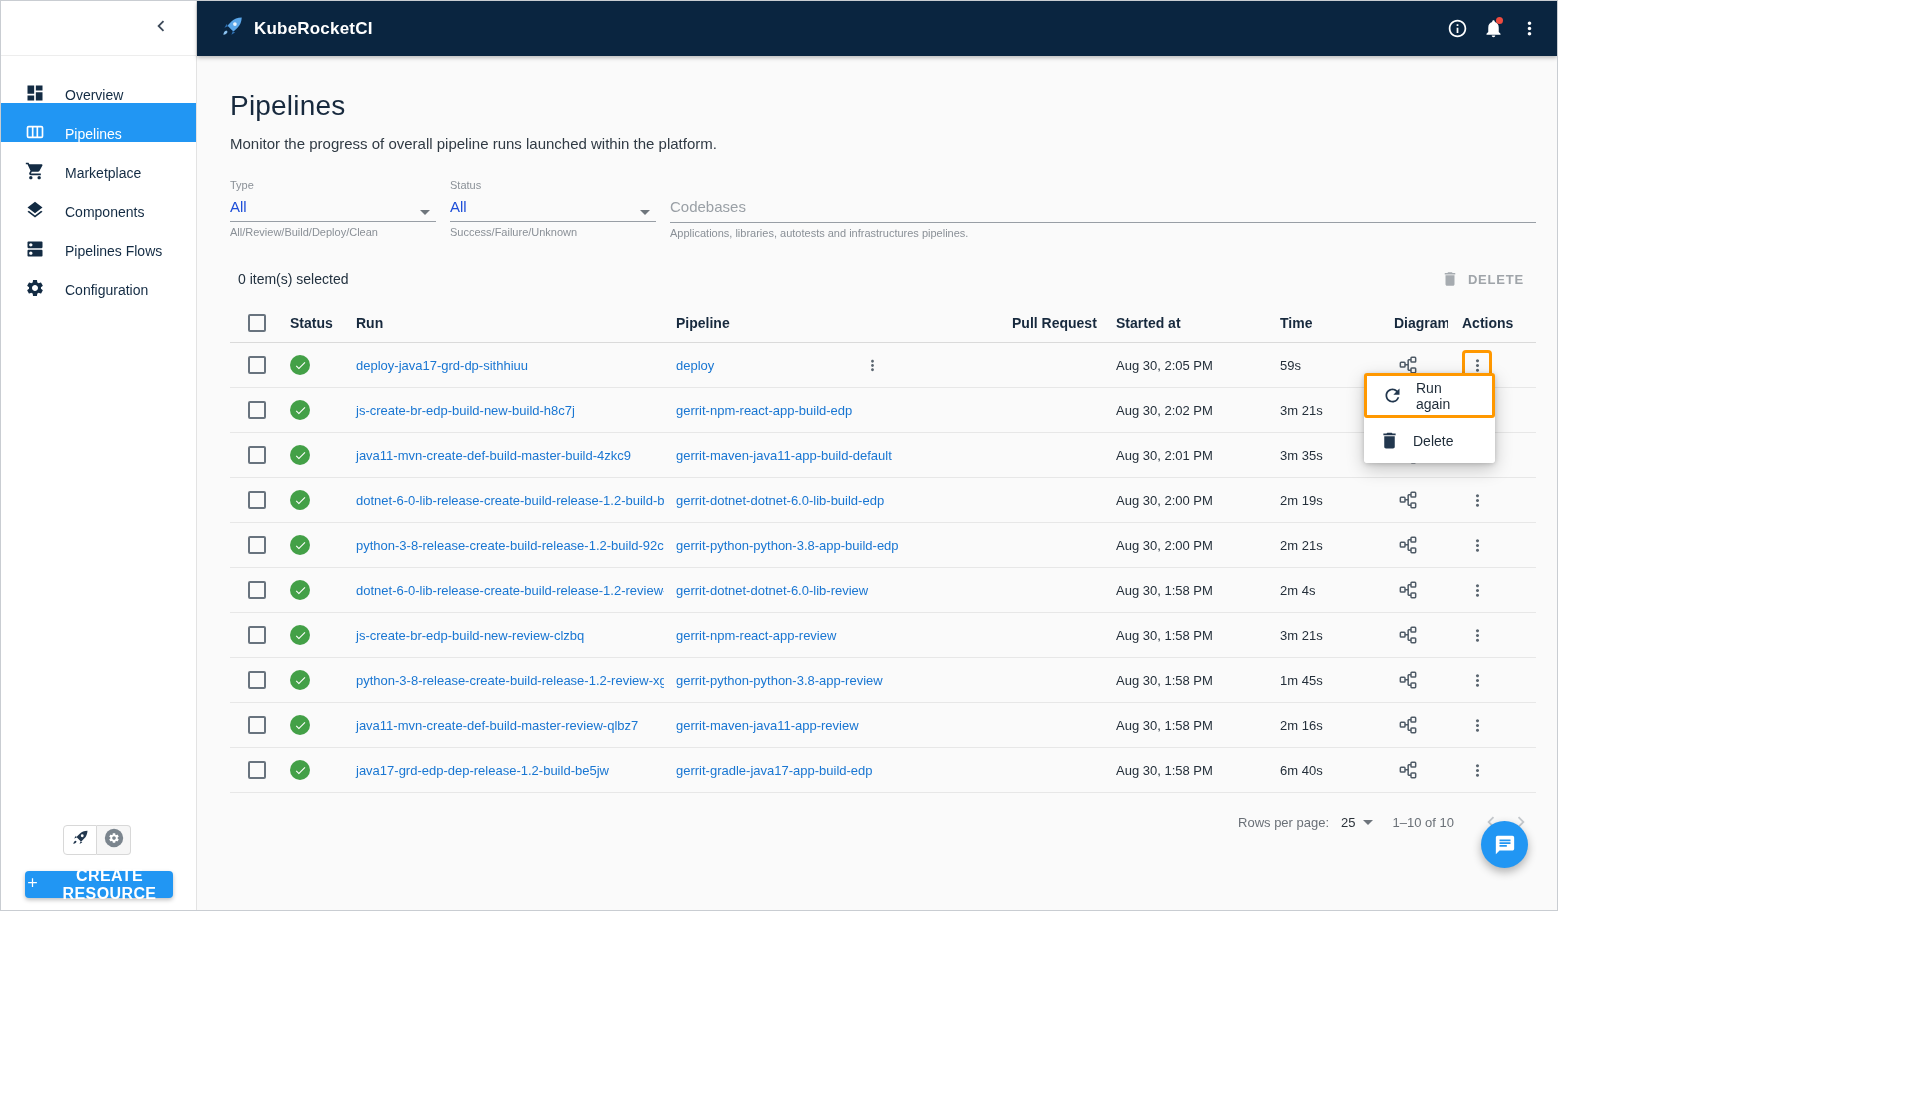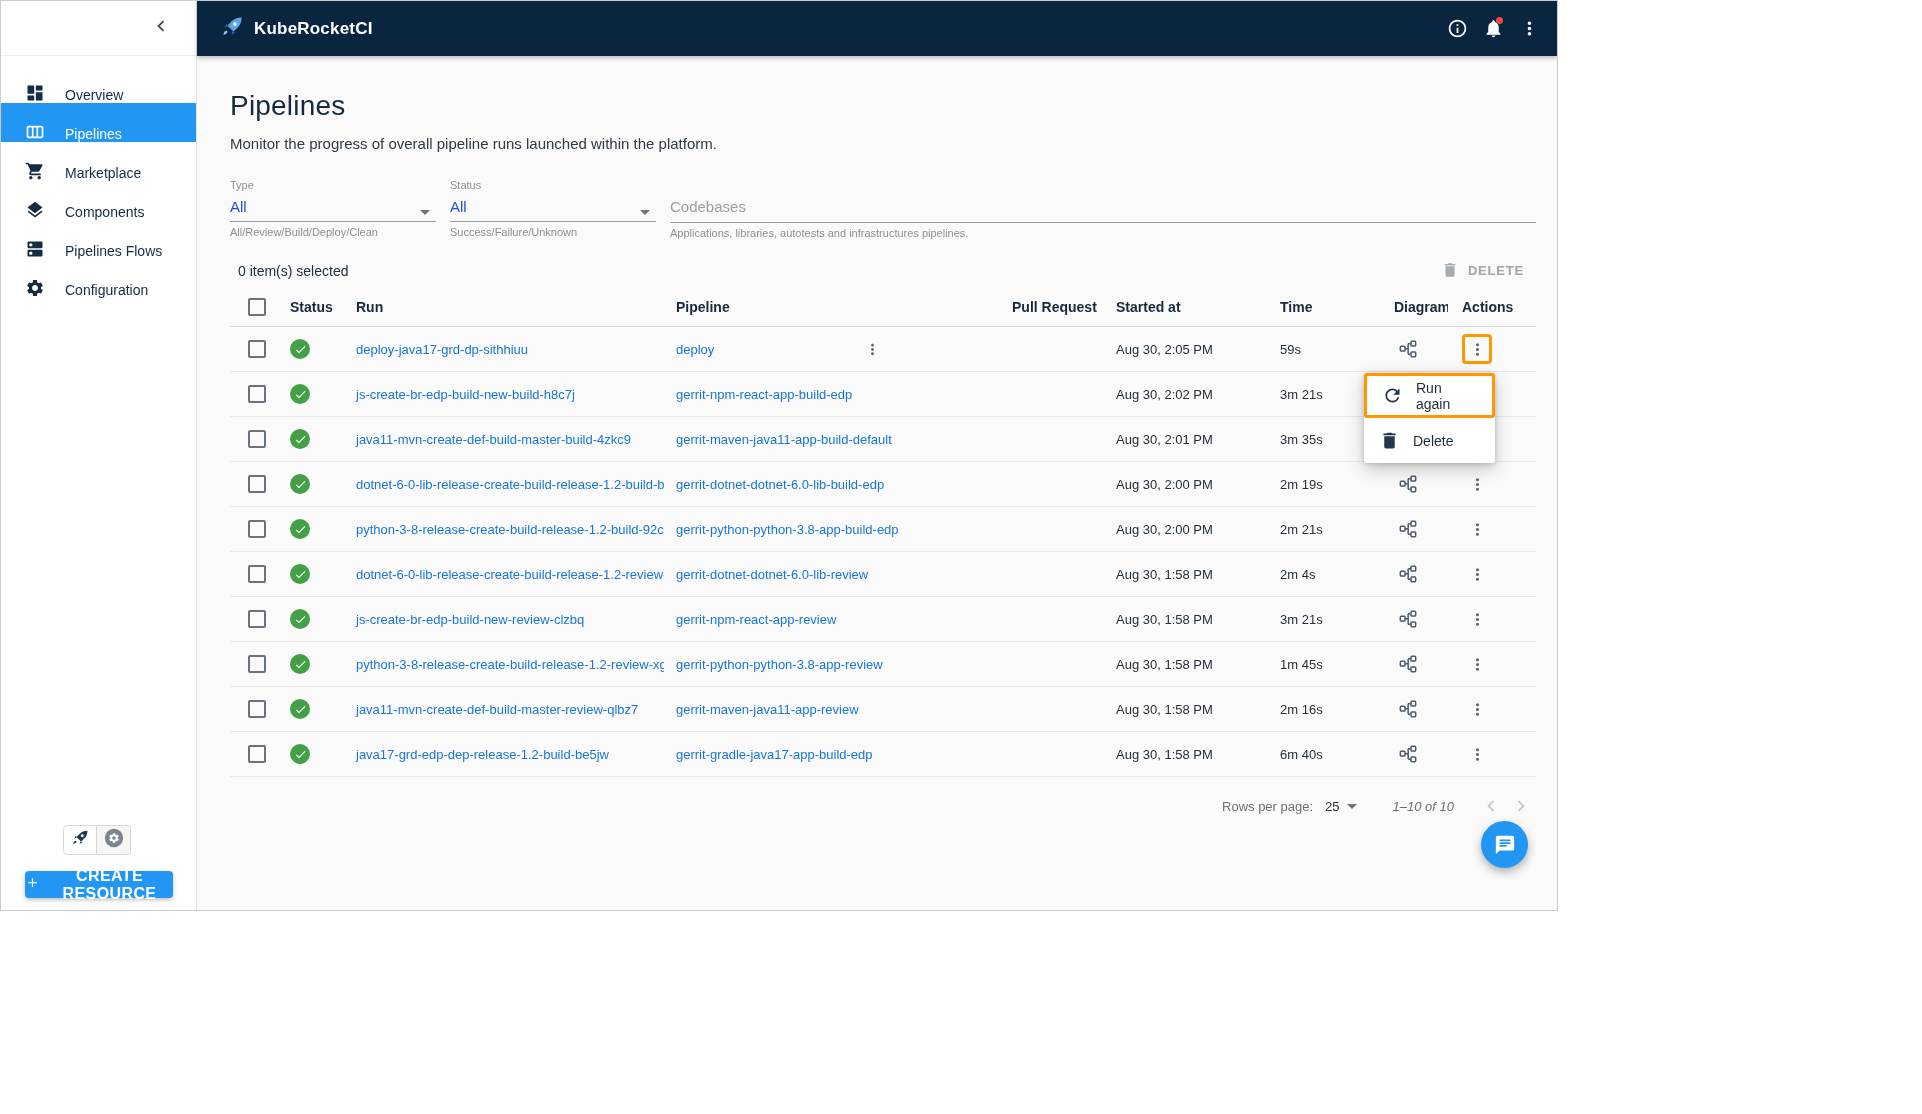--- a/index.html
+++ b/index.html
@@ -42,21 +42,21 @@
   .filters { display:flex; gap:14px; margin-top:27px; }
   .field { width:206px; display:flex; flex-direction:column; }
   .field.wide { width:866px; }
   .field-label { font-size:11px; color:#8a9097; height:14px; display:block; }
   .field-value { display:flex; align-items:flex-end; justify-content:space-between; border-bottom:1px solid #989ea5; padding:5px 6px 6px 0; font-size:15px; color:#1d4ed8; cursor:pointer; }
   .caret-down { width:0; height:0; border-left:5px solid transparent; border-right:5px solid transparent; border-top:5px solid #6e757c; }
   .field-helper { margin-top:4px; font-size:11px; color:#8a9097; }
   .text-input { border:none; border-bottom:1px solid #989ea5; background:transparent; font-family:inherit; font-size:15px; color:#1e2b38; padding:5px 0 7px 0; outline:none; width:100%; }
   .text-input::placeholder { color:#9aa0a6; }
 
-  .selection-bar { margin-top:8px; height:32px; display:flex; align-items:flex-end; justify-content:space-between; padding:0 12px 0 8px; width:1306px; }
+  .selection-bar { margin-top:24px; height:32px; display:flex; align-items:center; justify-content:space-between; padding:0 12px 0 8px; width:1306px; }
   .selection-text { font-size:14px; color:#22313f; }
   .delete-btn { display:flex; align-items:center; gap:9px; border:none; background:none; font-family:inherit; color:#9fa4a9; font-size:13px; font-weight:bold; letter-spacing:.8px; cursor:default; }
   .delete-btn svg { width:18px; height:18px; display:block; }
 
   .table { width:1306px; margin-top:8px; }
   .t-head, .t-row { display:grid; grid-template-columns:48px 66px 320px 336px 104px 164px 112px 68px 88px; align-items:center; }
   .t-head { height:40px; border-bottom:1px solid #dadada; }
   .t-head .cell { font-size:14px; font-weight:bold; color:#17293d; }
   .t-row { height:45px; border-bottom:1px solid #e7e7e7; font-size:13px; color:#242f3a; }
   .cell { padding-left:12px; overflow:hidden; white-space:nowrap; }
@@ -70,21 +70,21 @@
   .kebab svg { width:19px; height:19px; display:block; }
   .kebab.small { margin-left:146px; width:24px; height:24px; }
   .kebab.small svg { width:17px; height:17px; }
   .kebab-highlight { border:3px solid var(--highlight); border-radius:4px; }
   .icon-btn { width:28px; height:28px; display:flex; align-items:center; justify-content:center; color:#4e5a66; cursor:pointer; }
   .icon-btn svg { width:20px; height:20px; display:block; }
   .cell.diagram, .cell.actions { padding-left:14px; }
 
   .pagination { width:1306px; margin-top:14px; display:flex; align-items:center; justify-content:flex-end; font-size:13px; color:#6a7077; }
   .rpp-value { display:flex; align-items:center; gap:7px; margin-left:12px; color:#2c333a; cursor:pointer; }
-  .page-range { margin-left:36px;font-style:italic; }
+  .page-range { margin-left:20px; }
   .page-nav { display:flex; margin-left:22px; }
   .page-btn { width:30px; height:30px; display:flex; align-items:center; justify-content:center; color:#c4c8cc; cursor:default; }
   .page-btn svg { width:22px; height:22px; display:block; }
 
   .context-menu { position:absolute; left:1363px; top:372px; width:131px; background:#fff; border-radius:4px; box-shadow:0 6px 18px rgba(0,0,0,.22), 0 1px 5px rgba(0,0,0,.18); z-index:30; }
   .menu-item { height:45px; display:flex; align-items:center; gap:13px; padding:0 15px; font-size:14px; color:#1e2b38; cursor:pointer; background:#fff; border-radius:3px; }
   .menu-item.highlight { border:3px solid var(--highlight); }
   .menu-item .mi-icon { display:flex; color:#22374e; }
   .menu-item .mi-icon svg { width:21px; height:21px; display:block; }
 

